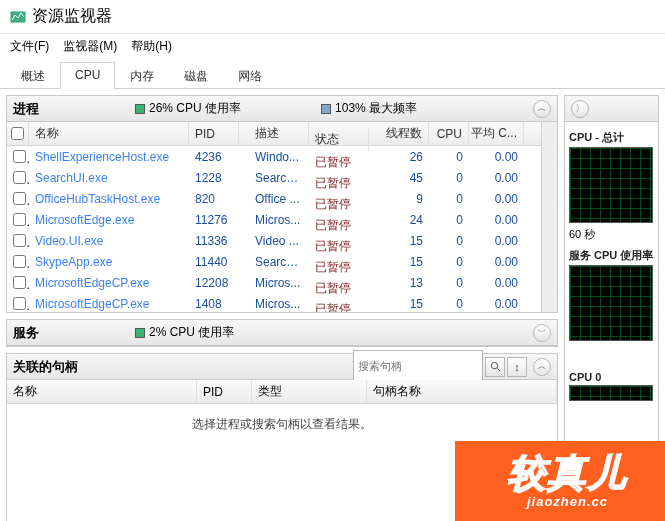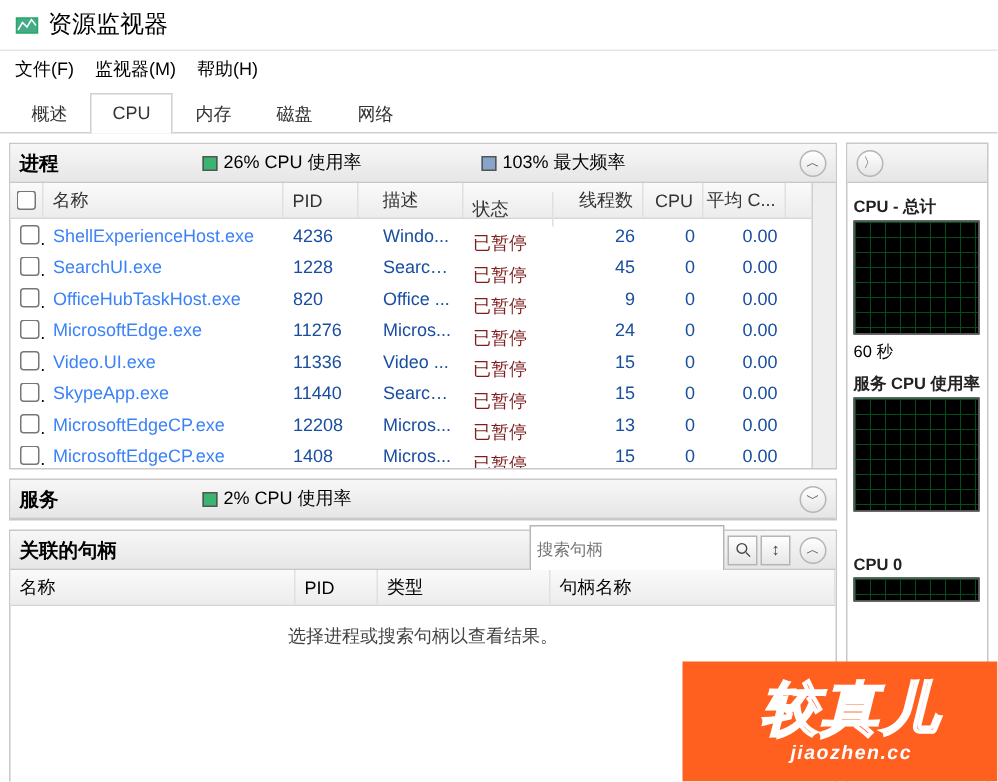--- a/index.html
+++ b/index.html
@@ -44,21 +44,21 @@
 .grid-body { overflow-y: auto; }
 .row { display: flex; height: 21px; align-items: center; color: #1a4ea0; }
 .row > div { padding: 0 6px; overflow: hidden; white-space: nowrap; text-overflow: ellipsis; }
 .row .cb input { margin-top: 2px; }
 .row .c-pid, .row .c-thr, .row .c-cpu, .row .c-avg { color: #1a4ea0; }
 .row .c-state { color: #7f1d1d; }
 .row .c-name { color: #3b82f6; }
 
 .panel.processes .grid-body { height: 166px; }
 
-.handles-hdr input[type=text] { width: 130px; height: 34px; border: 1px solid #b5b5b5; padding: 0 4px; font-size: 11px; color: #888; }
+.handles-hdr input[type=text] { width: 130px; height: 34px; border: 1px solid #b5b5b5; padding: 0 4px; font-size: 11px; color: #888; font-family: Liberation Mono, monospace; }
 .handles-hdr .hbtn { width: 20px; height: 20px; border: 1px solid #b5b5b5; background: linear-gradient(#fff,#e6e6e6); display: flex; align-items: center; justify-content: center; cursor: pointer; margin-left: 2px; font-size: 11px; color: #444; }
 
 .empty-msg { text-align: center; padding: 12px 0; color: #444; }
 
 .handles-head { display: flex; background: linear-gradient(#fafafa,#ececec); border-bottom: 1px solid #d5d5d5; height: 24px; align-items: center; }
 .handles-head > div { border-right: 1px solid #e0e0e0; padding: 0 6px; height: 100%; display: flex; align-items: center; }
 .hh-name { flex: 0 0 190px; }
 .hh-pid { flex: 0 0 55px; }
 .hh-type { flex: 0 0 115px; }
 .hh-hname { flex: 1;}

